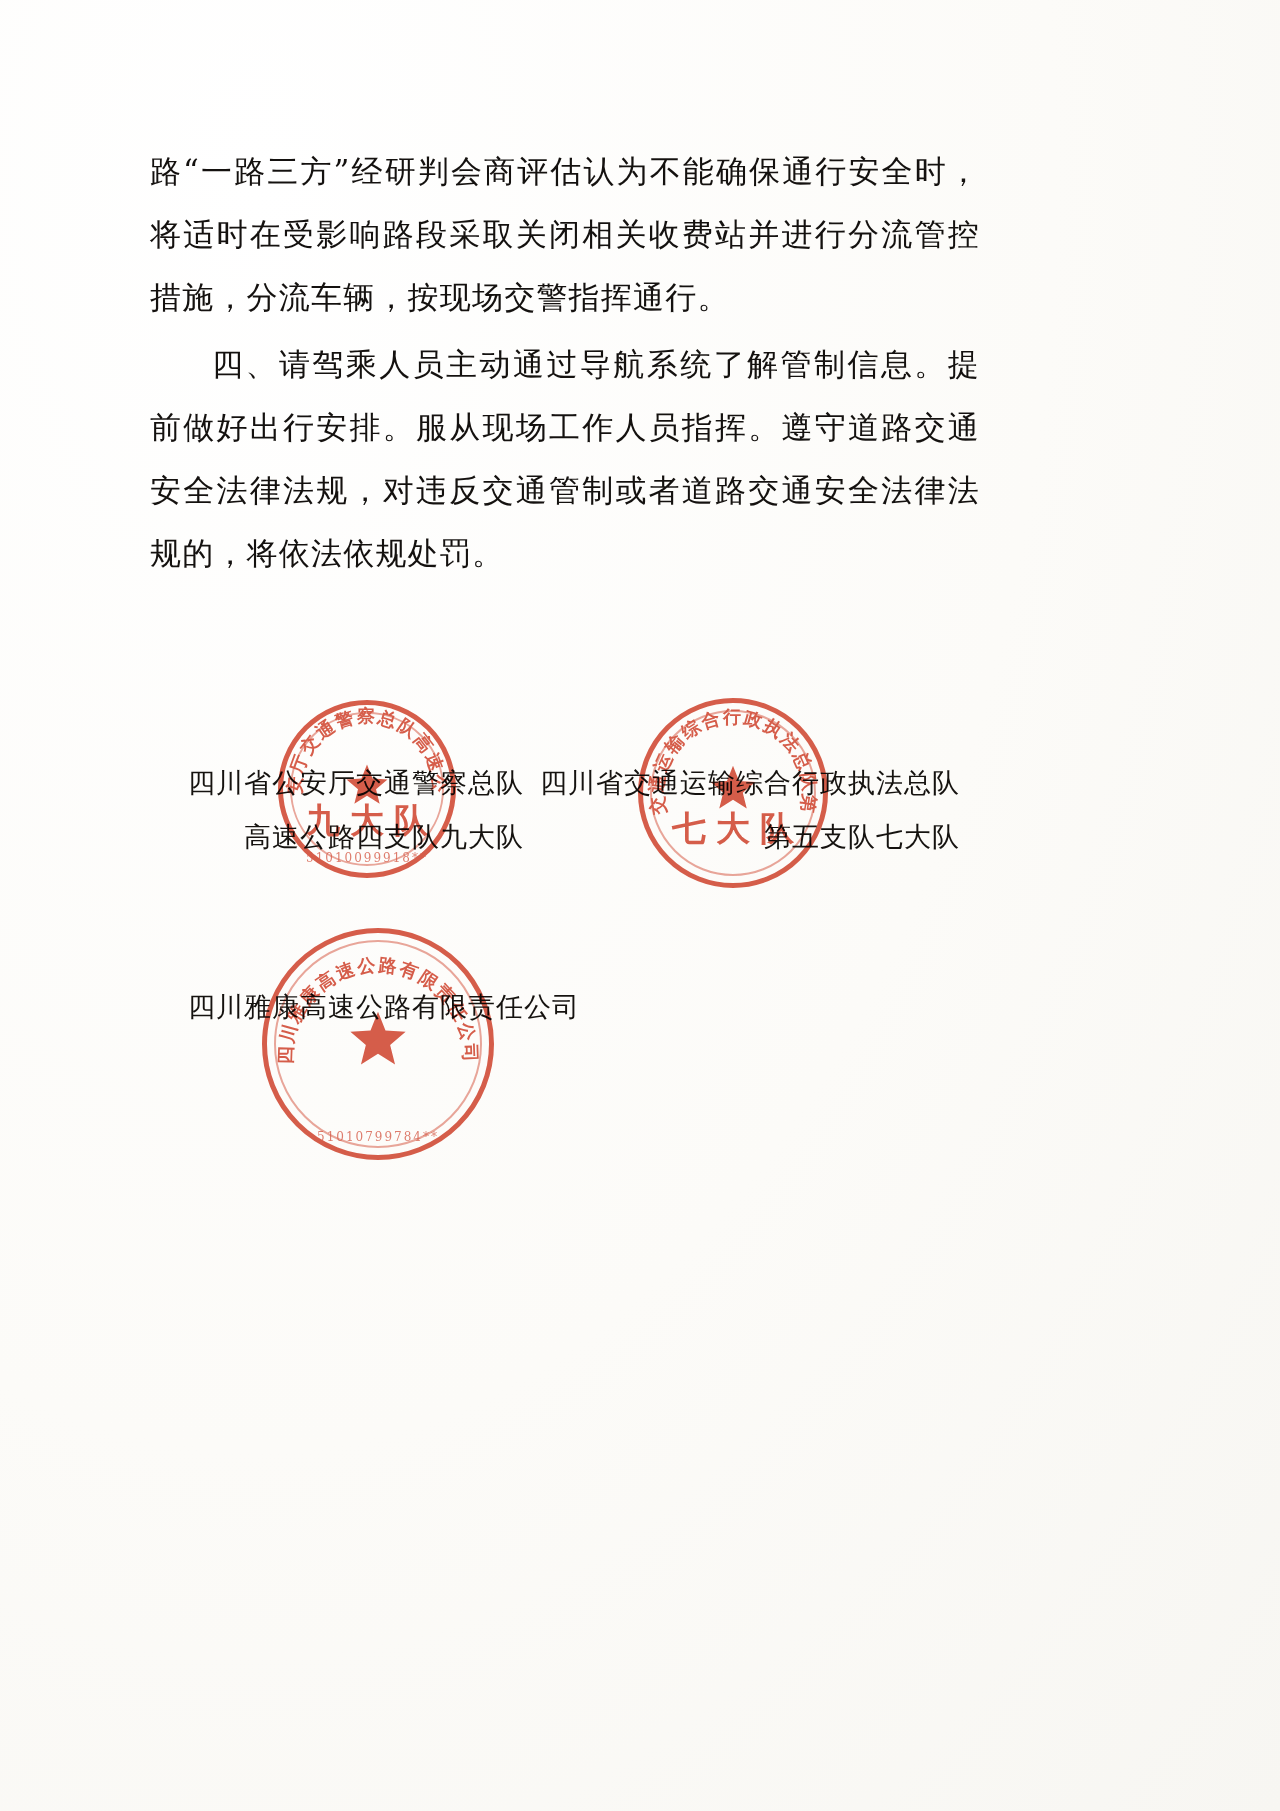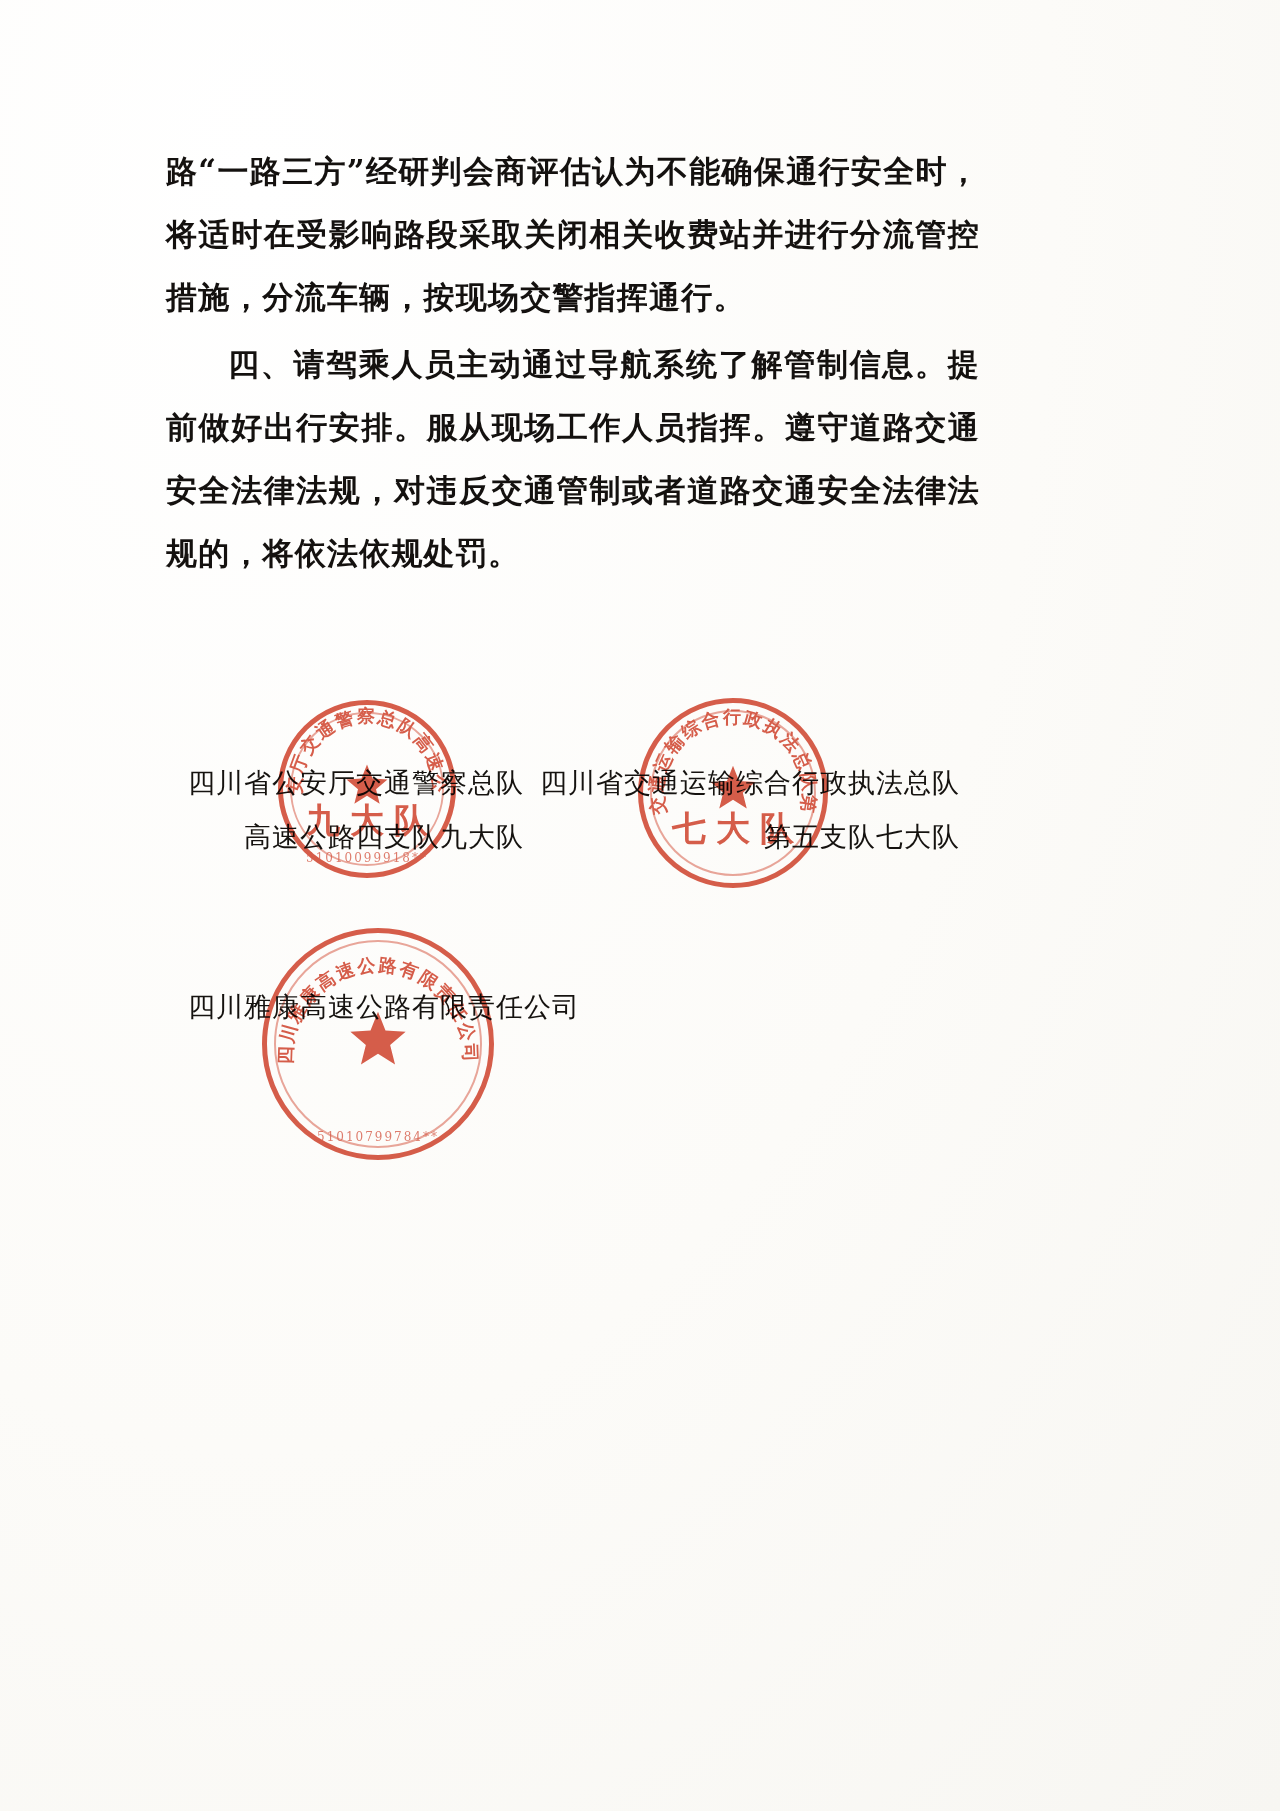--- a/index.html
+++ b/index.html
@@ -39,23 +39,22 @@
     top: 140px;
     width: 830px;
   }
 
   .para {
     font-size: 31px;
     line-height: 63px;
     letter-spacing: 1.2px;
     text-align: justify;
     text-justify: inter-ideograph;
-    margin: 0 0 4px 16px;
+    margin: 0 0 4px 0;
     color: #14110f;
-    font-weight: bold;
   }
   .para.indent {
     text-indent: 62px;
   }
 
   .sign-block {
     position: absolute;
     left: 150px;
     top: 740px;
     width: 900px;

